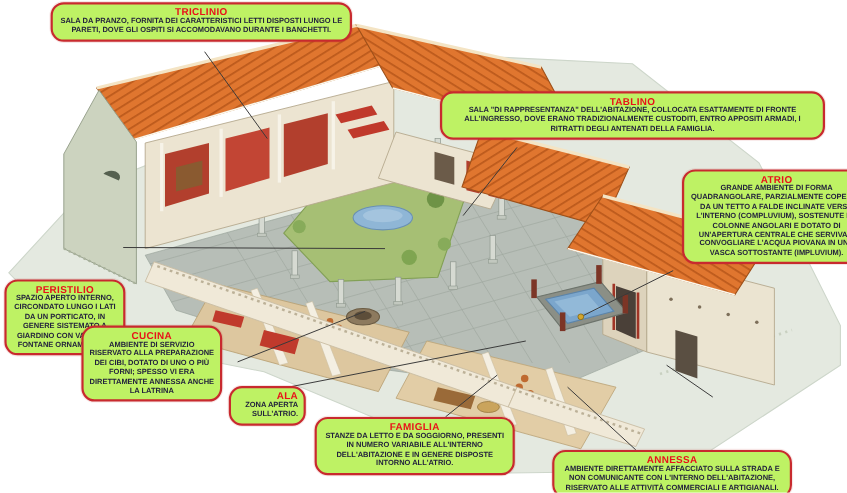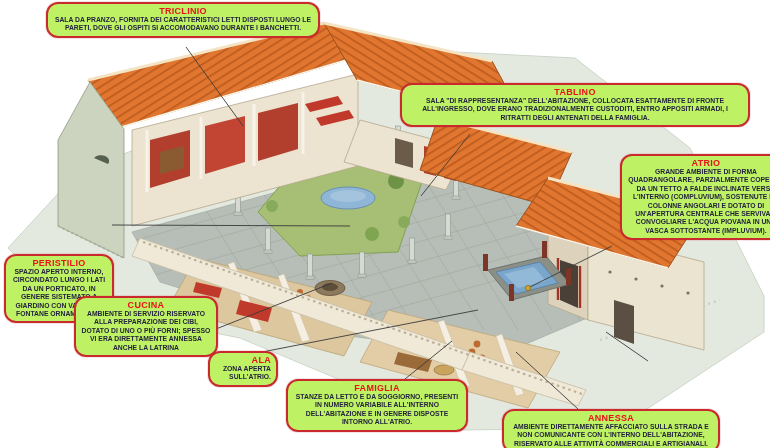--- a/index.html
+++ b/index.html
@@ -8,21 +8,21 @@
   #scene{position:absolute;left:0;top:0;}
   .callout{position:absolute;box-sizing:border-box;background:#bef264;
            border:2px solid #c82a2e;border-radius:12px;padding:2px 5px 3px;
            text-align:center;box-shadow:0 0 0 1px rgba(190,40,40,.12);}
   .co-title{font-weight:bold;font-size:9px;line-height:10px;color:#e8121a;letter-spacing:.3px;}
   .co-body{font-weight:bold;font-size:6.8px;line-height:8.4px;color:#23233d;}
   .co-triclinio{left:46px;top:2px;width:274px;}
   .co-tablino{left:400px;top:83px;width:350px;}
   .co-atrio{left:584px;top:154px;width:172px;margin-left:36px;}
   .co-peristilio{left:4px;top:220px;width:110px;margin-top:34px;}
-  .co-cucina{left:74px;top:296px;width:144px;}
+  .co-cucina{left:74px;top:296px;width:128px;}
   .co-ala{left:208px;top:351px;width:70px;text-align:right;}
   .co-cubicula{left:286px;top:379px;width:182px;}
   .co-fauces{left:628px;top:361px;width:138px;}
   .co-bottega{left:502px;top:409px;width:218px;}
 </style>
 </head>
 <body>
 
 <div id="stage">
 

